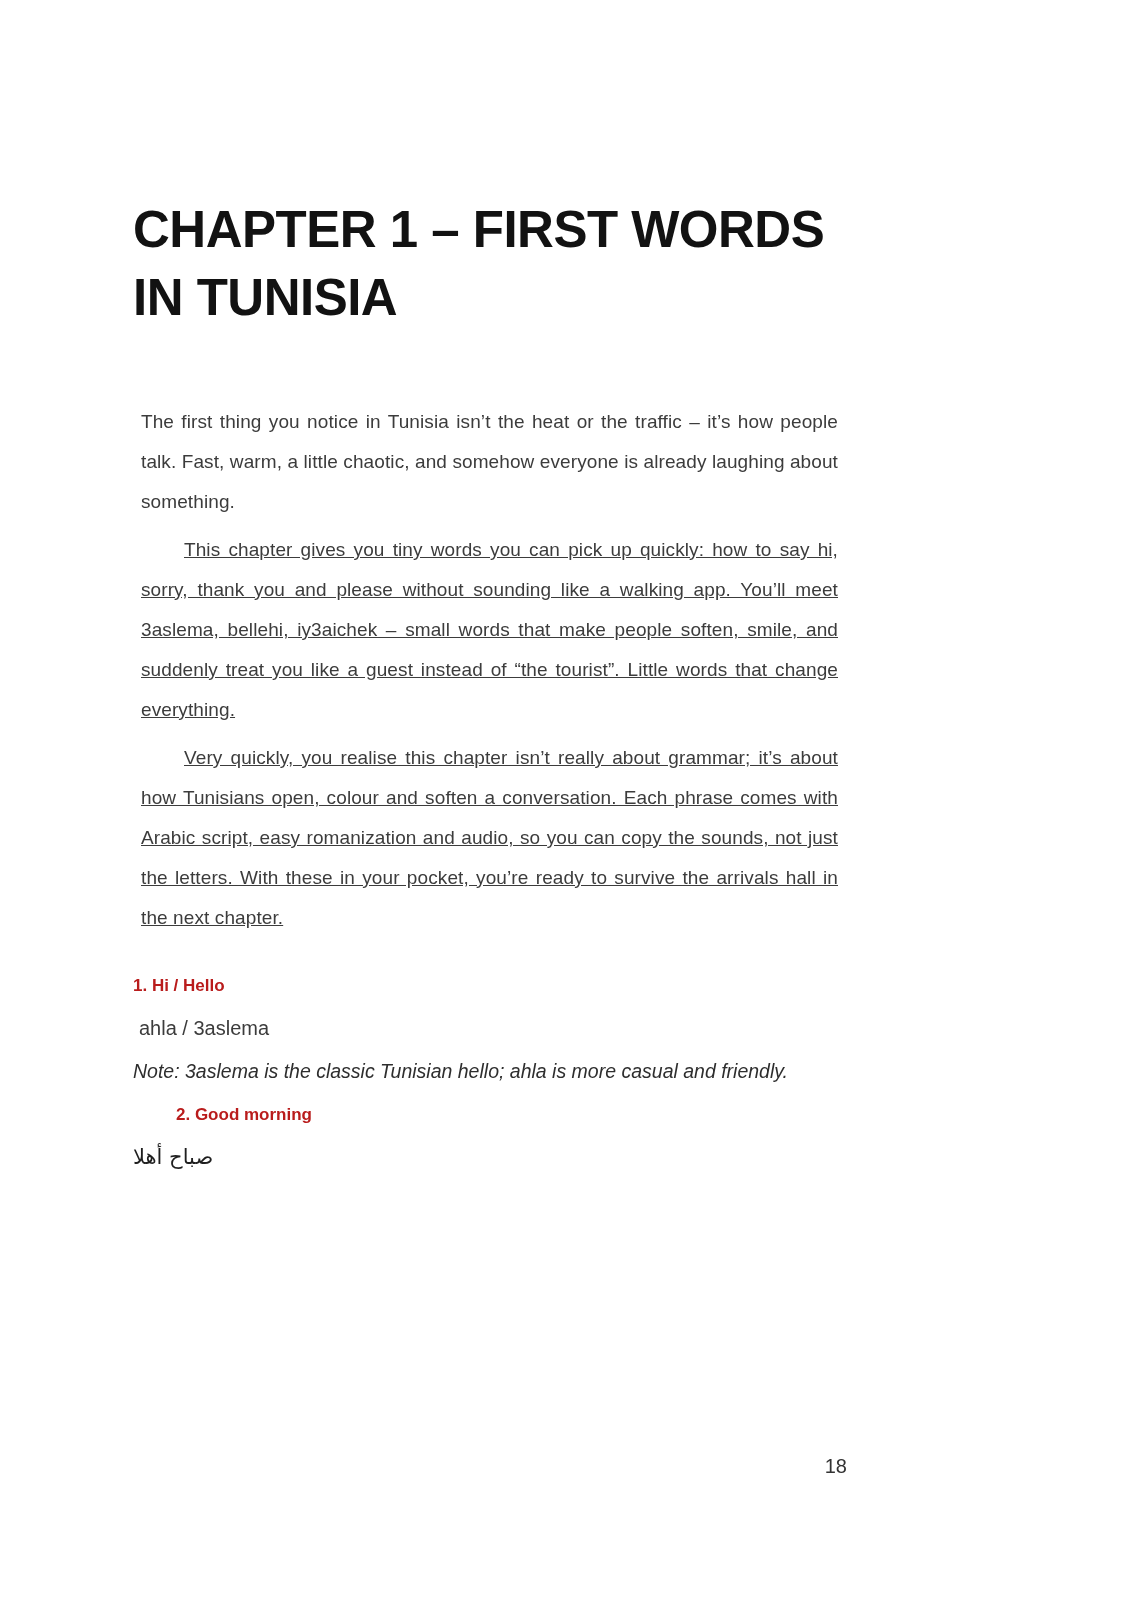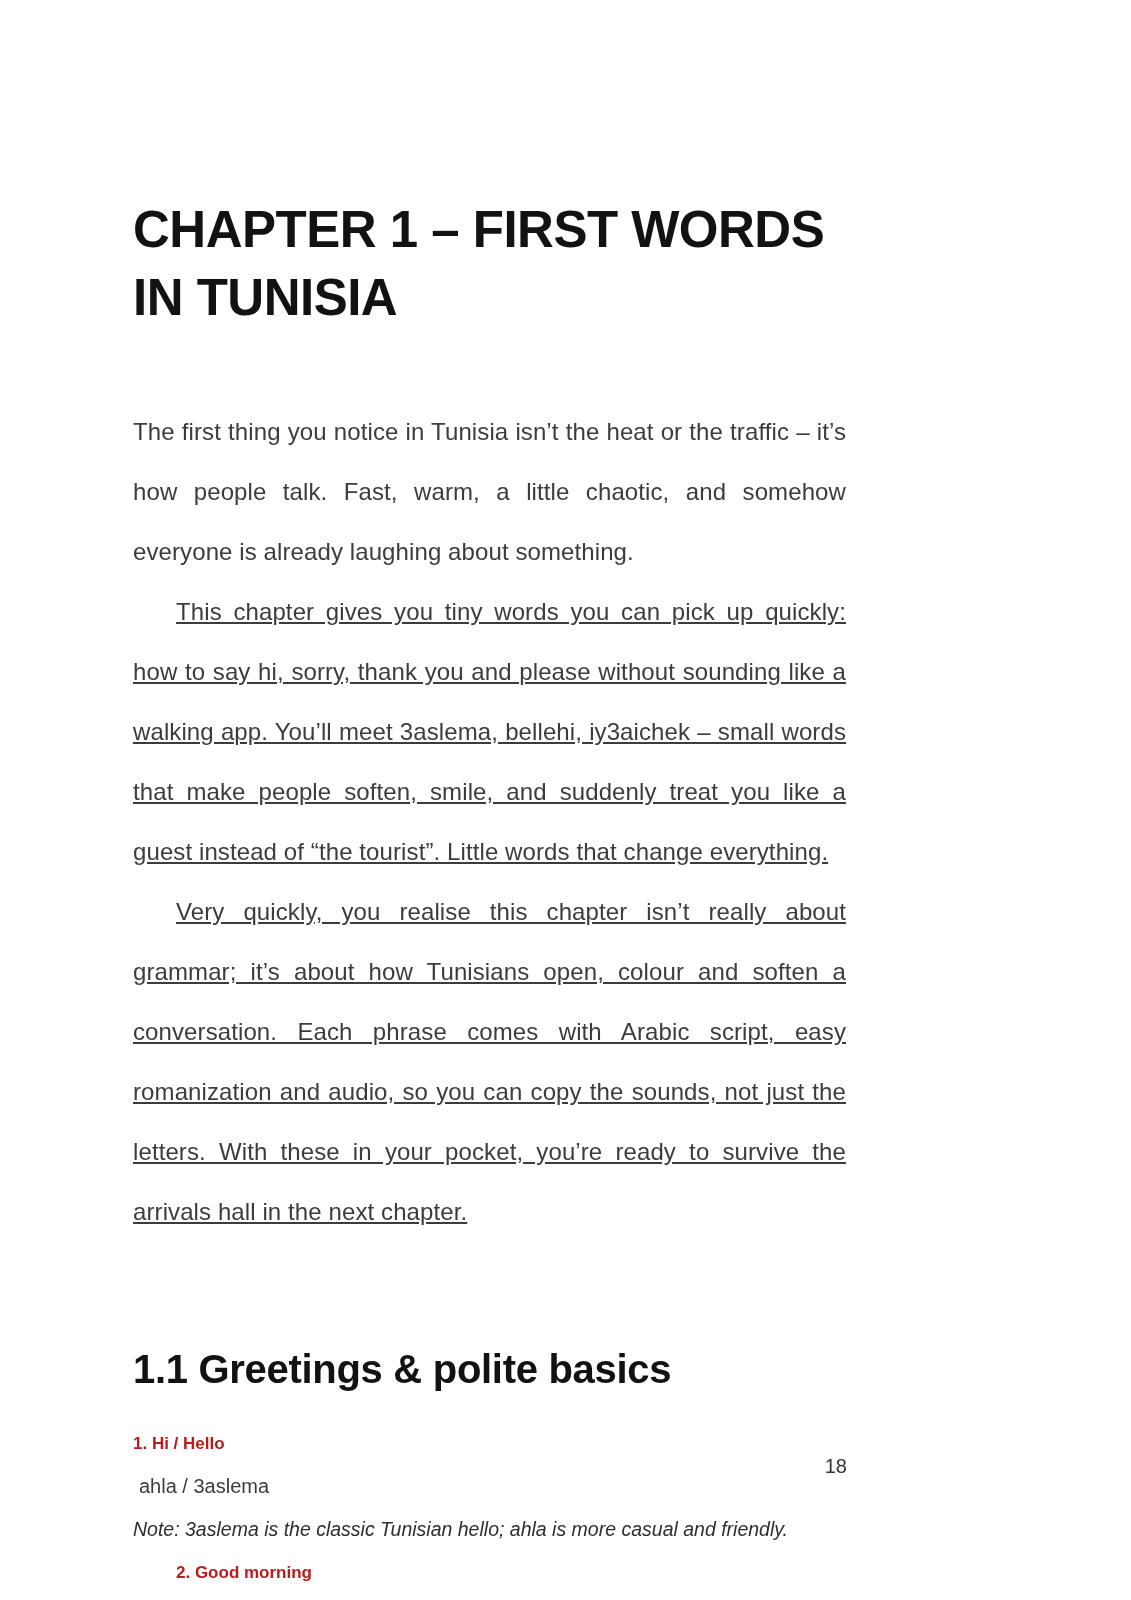--- a/index.html
+++ b/index.html
@@ -24,23 +24,23 @@
     line-height: 68px;
     font-weight: 800;
     letter-spacing: -0.5px;
     color: #121212;
   }
   .chapter-title span { display: block; }
   .intro {
     margin-top: 70px;
   }
   .para {
-    margin: 0;
-    font-size: 24px;
-    line-height: 60px;
+    margin: 8px;
+    font-size: 19px;
+    line-height: 40px;
     text-align: justify;
     color: #3c3c3c;
     letter-spacing: 0.1px;
   }
   .para.indent {
     text-indent: 43px;
     text-decoration: underline;
   }
   .section-heading {
     margin: 100px 0 0 0;
@@ -100,21 +100,20 @@
       <span>CHAPTER 1 – FIRST WORDS</span>
       <span>IN TUNISIA</span>
     </h1>
 
     <div class="intro">
       <p class="para">The first thing you notice in Tunisia isn’t the heat or the traffic – it’s how people talk. Fast, warm, a little chaotic, and somehow everyone is already laughing about something.</p>
       <p class="para indent">This chapter gives you tiny words you can pick up quickly: how to say hi, sorry, thank you and please without sounding like a walking app. You’ll meet 3aslema, bellehi, iy3aichek – small words that make people soften, smile, and suddenly treat you like a guest instead of “the tourist”. Little words that change everything.</p>
       <p class="para indent">Very quickly, you realise this chapter isn’t really about grammar; it’s about how Tunisians open, colour and soften a conversation. Each phrase comes with Arabic script, easy romanization and audio, so you can copy the sounds, not just the letters. With these in your pocket, you’re ready to survive the arrivals hall in the next chapter.</p>
     </div>
 
-    <h2 class="section-heading">1.1 Greetings &amp; polite basics</h2>
 
     <div class="entries">
 
       <div>
         <div class="e-label">1. Hi / Hello</div>
         <div class="e-roman">ahla / 3aslema</div>
         <div class="e-note">Note: 3aslema is the classic Tunisian hello; ahla is more casual and friendly.</div>
       </div>
 
       <div>

